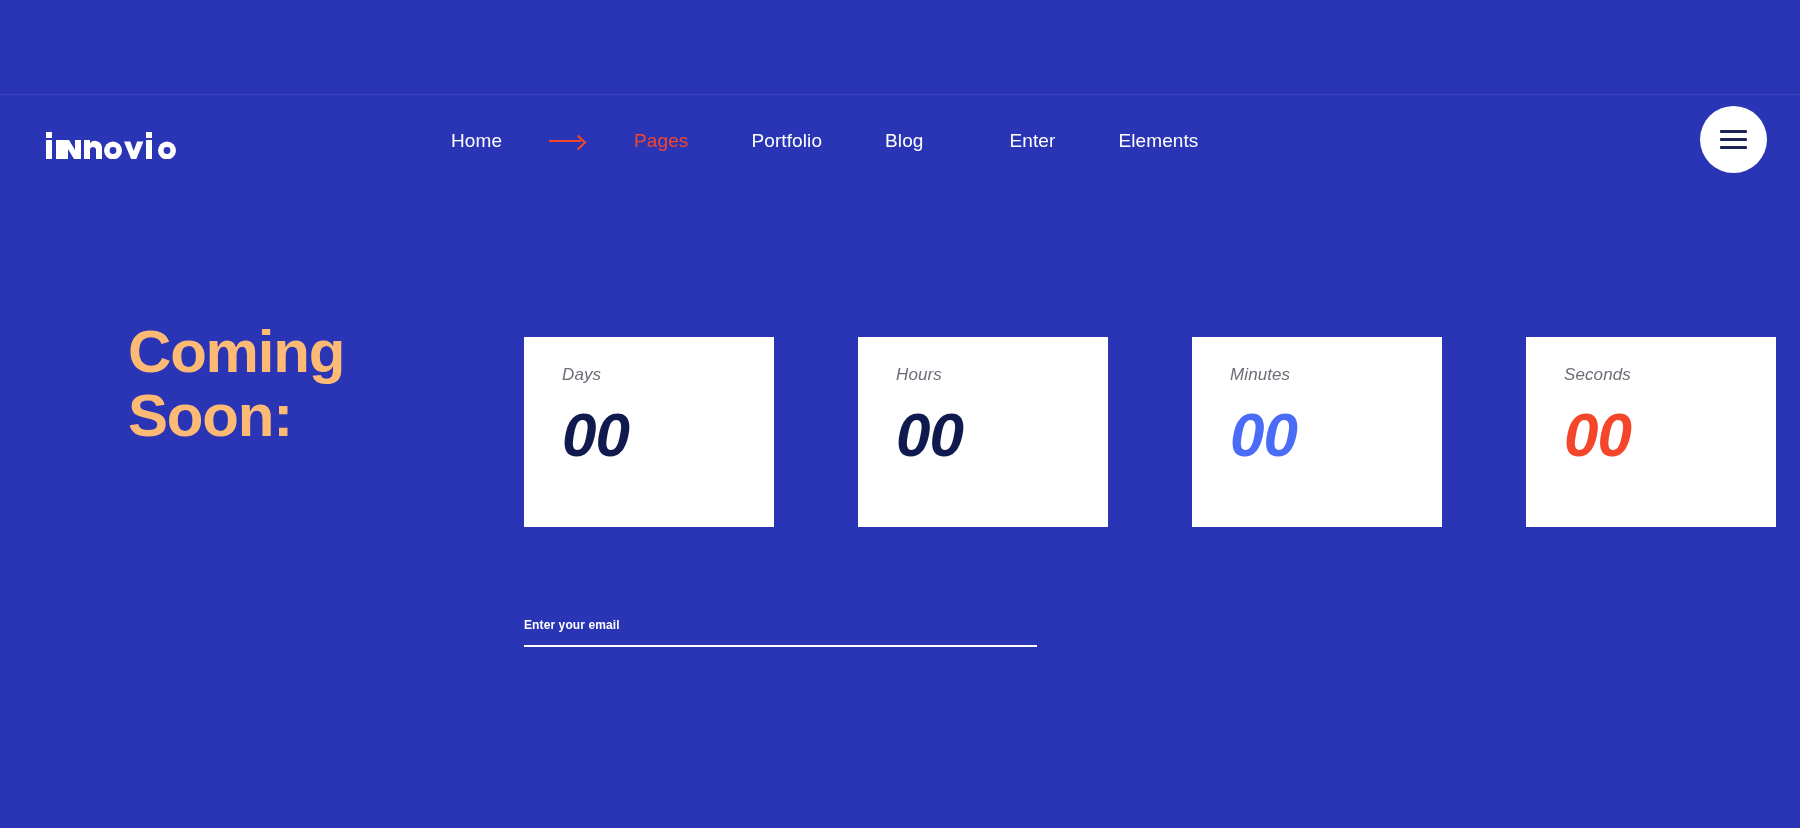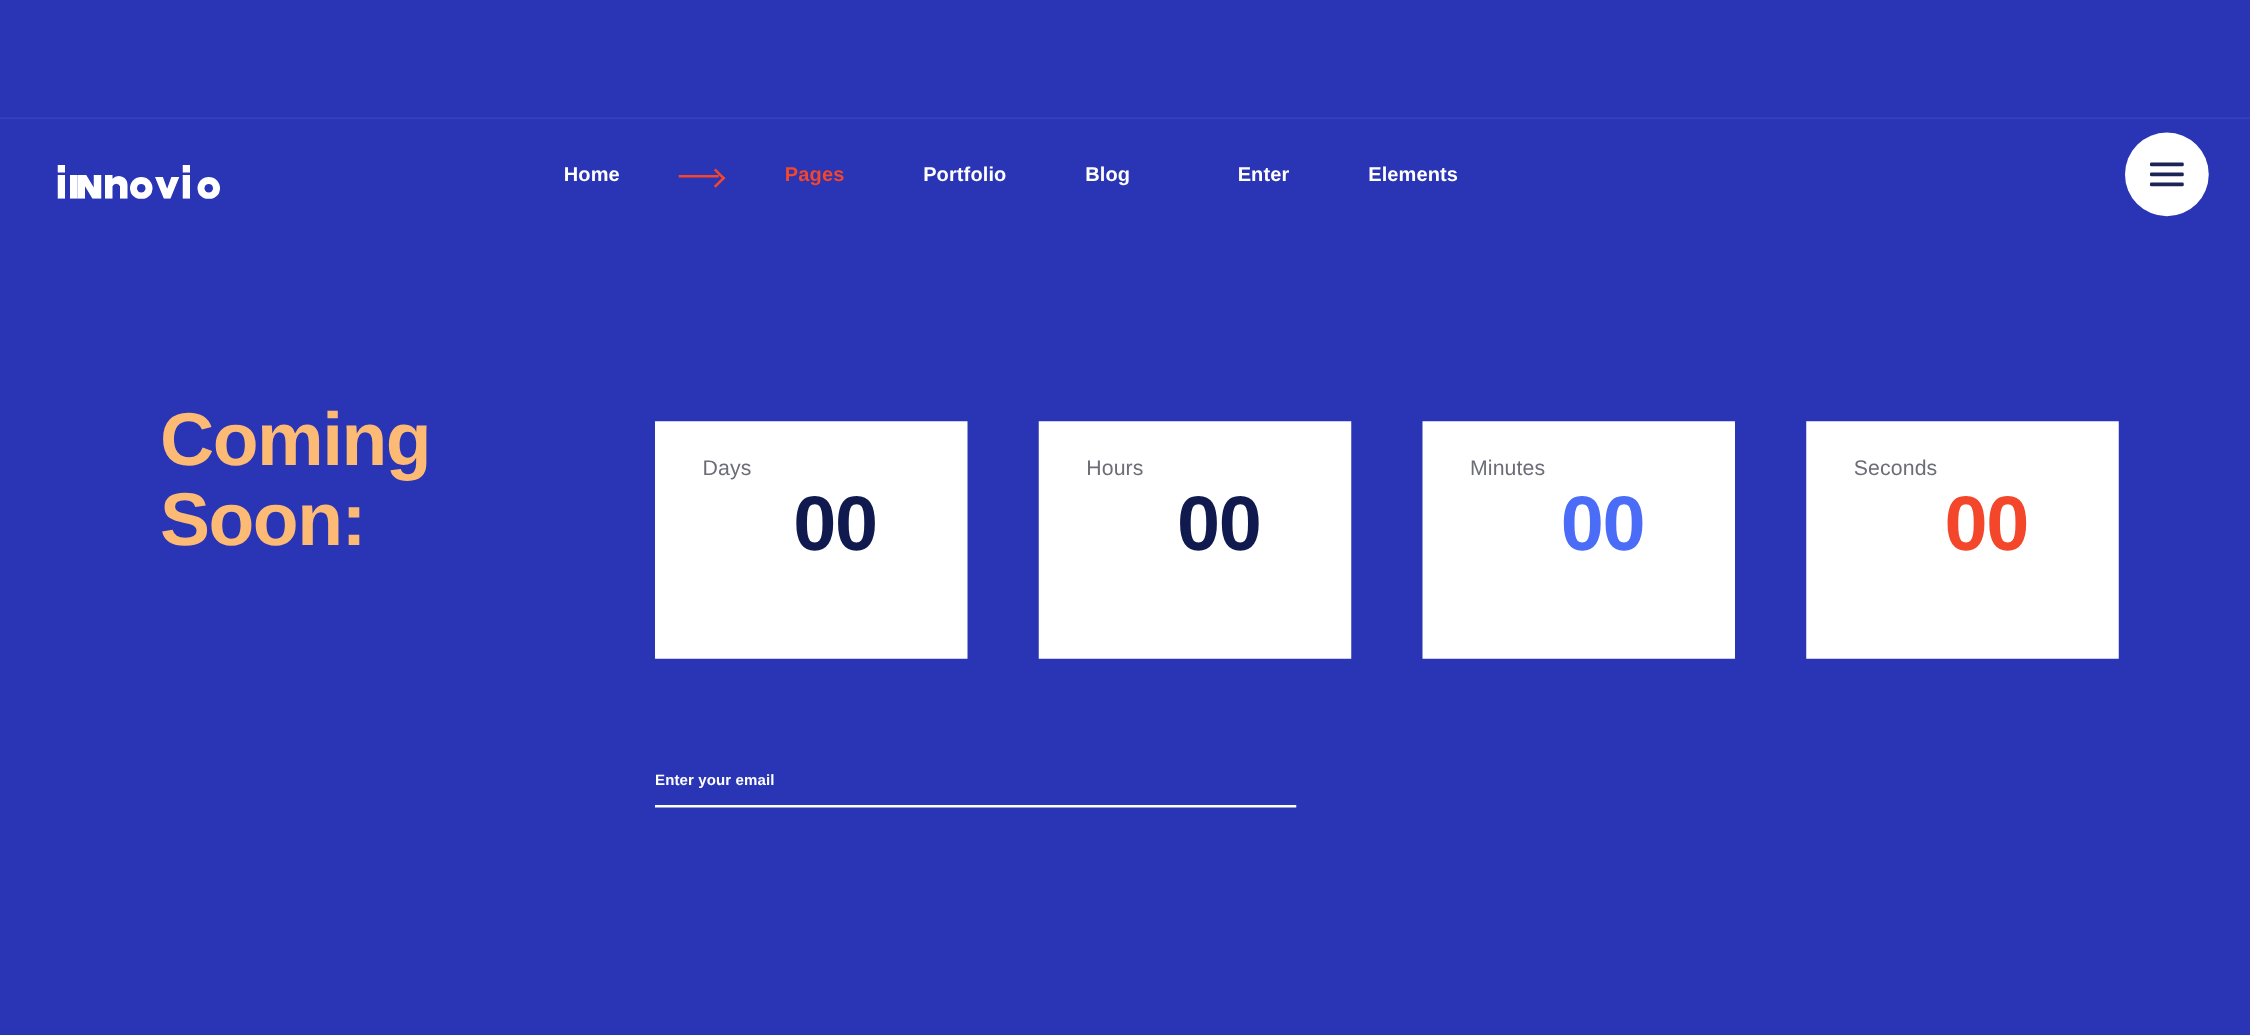--- a/index.html
+++ b/index.html
@@ -54,22 +54,22 @@
   .main-nav {
     position: absolute;
     left: 451px;
     top: 0;
     height: 92px;
     display: flex;
     align-items: center;
   }
   .nav-link {
     color: #ffffff;
-    font-size: 16px;
-    font-weight: bold;
+    font-size: 19px;
+    font-weight: normal;
     letter-spacing: 0.1px;
     text-decoration: none;
     white-space: nowrap;
     cursor: pointer;
   }
   .nav-link.is-active { color: #f4462a; }
 
   .nav-gap-1 { width: 47px; }
   .nav-gap-2 { width: 63px; }
   .nav-gap-3 { width: 63px; }
@@ -147,42 +147,42 @@
     letter-spacing: -1.2px;
     white-space: pre-line;
   }
 
   
   .countdown {
     position: absolute;
     left: 524px;
     top: 150px;
     display: flex;
-    gap: 57px;
+    gap: 84px;
+    font-style: italic;
   }
   .cd-card {
     width: 250px;
     height: 190px;
     background: #ffffff;
     padding: 28px 0 0 38px;
     position: relative;
   }
   .cd-label {
     color: #6d6d78;
     font-size: 17px;
     font-weight: normal;
     letter-spacing: 0.1px;
   }
   .cd-value {
-    margin-top: 4px;
+    margin-top: 19px;
     font-size: 62px;
     font-weight: bold;
     letter-spacing: -1px;
     line-height: 1;
-    text-align: center;
   }
   .cd-value.tone-navy   { color: #101a4e; }
   .cd-value.tone-blue   { color: #4a6cf7; }
   .cd-value.tone-orange { color: #f4462a; }
 
   
   .subscribe-form {
     position: absolute;
     left: 524px;
     top: 405px;

